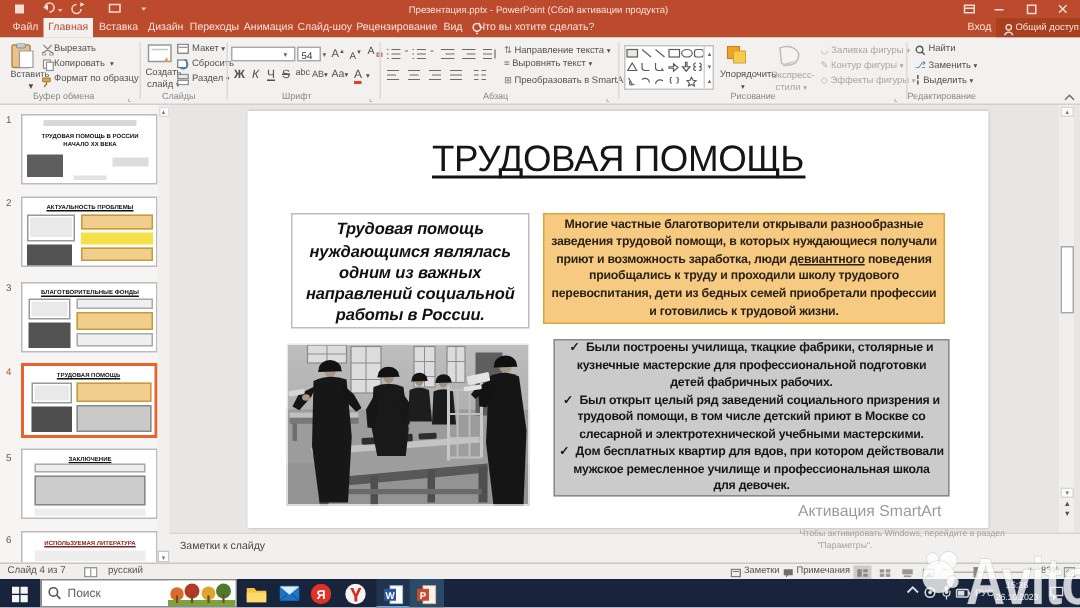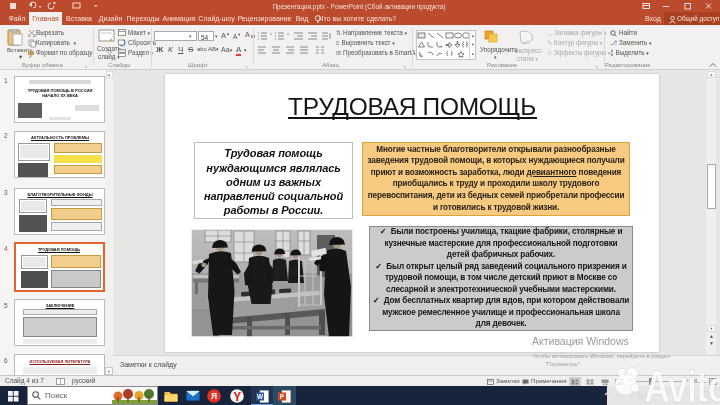--- a/index.html
+++ b/index.html
@@ -18,21 +18,21 @@
 
 #panel{left:0;top:70px;width:113px;height:305px;background:#F6F5F4;}
 .thumb{position:absolute;left:14px;width:91px;height:47px;background:#FFFFFF;border:1px solid #BDBBB9;}
 .tnum{position:absolute;left:4px;font-size:6.5px;color:#5A5856;}
 
 #slidearea{left:113px;top:70px;width:607px;height:285px;background:#E8E6E5;}
 #slide{position:absolute;left:52px;top:4px;width:494px;height:278px;background:#FFFFFF;box-shadow:0 0 2px rgba(0,0,0,0.25);}
 
 #notesbar{left:113px;top:355px;width:607px;height:20px;background:#F1F0EF;border-top:1px solid #D8D6D4;}
 #statusbar{left:0;top:375px;width:720px;height:11px;background:#F0EFEE;border-top:1px solid #C9C7C5;font-size:6.5px;color:#565452;}
-#taskbar{left:0;top:386px;width:607px;height:19px;background:#17243C;}
+#taskbar{left:0;top:386px;width:720px;height:19px;background:#17243C;}
 .sbit{position:absolute;top:0;height:10px;line-height:10px;}
 </style></head>
 <body>
 <div class="abs" id="titlebar">
  <svg class="abs" style="left:0;top:0" width="720" height="12">
   <g stroke="#F3DDD5" stroke-width="1" fill="none">
    <rect x="10" y="3" width="6" height="6" fill="#F3DDD5" stroke="none"></rect>
    <path d="M30 5 a3 3 0 1 1 3 3"></path>
    <path d="M51 3 a3 3 0 1 0 3 3"></path>
    <rect x="73" y="3" width="7" height="5"></rect>
@@ -301,21 +301,21 @@
 <div class="abs" id="slidearea">
     <div id="slide">
   <div class="abs" id="title" style="left:0;top:19.5px;width:494px;text-align:center;font-size:24.5px;line-height:26px;color:#151515;letter-spacing:-0.3px;">ТРУДОВАЯ ПОМОЩЬ</div>
   <div class="abs" style="left:122.5px;top:43.4px;width:249px;height:1.5px;background:#141414;"></div>
   <div class="abs" id="leftbox" style="left:29px;top:68px;width:159px;height:77px;background:#fff;border:1px solid #BFBDBB;"></div>
   <div class="abs" style="left:29px;top:72.3px;width:159px;text-align:center;font-size:11px;line-height:14.3px;font-weight:bold;font-style:italic;color:#111;letter-spacing:-0.1px;">Трудовая помощь<br>нуждающимся являлась<br>одним из важных<br>направлений социальной<br>работы в России.</div>
   <div class="abs" id="orangebox" style="left:197px;top:68px;width:268px;height:73.5px;background:#F6CB81;border:1px solid #DFA33C;"></div>
   <div class="abs" style="left:197px;top:69.7px;width:268px;text-align:center;font-size:8.2px;line-height:11.6px;font-weight:bold;color:#2A2118;letter-spacing:-0.15px;">Многие частные благотворители открывали разнообразные<br>заведения трудовой помощи, в которых нуждающиеся получали<br>приют и возможность заработка, люди <span style="text-decoration:underline;">девиантного</span> поведения<br>приобщались к труду и проходили школу трудового<br>перевоспитания, дети из бедных семей приобретали профессии<br>и готовились к трудовой жизни.</div>
   <div class="abs" id="graybox" style="left:204px;top:152px;width:264px;height:105px;background:#CBCBCB;border:1px solid #8C8A88;"></div>
   <div class="abs" style="left:204px;top:152.4px;width:264px;text-align:center;font-size:8.2px;line-height:11.5px;font-weight:bold;color:#161616;letter-spacing:-0.15px;">✓&nbsp;&nbsp;Были построены училища, ткацкие фабрики, столярные и<br>кузнечные мастерские для профессиональной подготовки<br>детей фабричных рабочих.<br>✓&nbsp;&nbsp;Был открыт целый ряд заведений социального призрения и<br>трудовой помощи, в том числе детский приют в Москве со<br>слесарной и электротехнической учебными мастерскими.<br>✓&nbsp;&nbsp;Дом бесплатных квартир для вдов, при котором действовали<br>мужское ремесленное училище и профессиональная школа<br>для девочек.</div>
-  <div class="abs" style="left:367px;top:261px;width:120px;font-size:10.5px;color:#9B9B9B;">Активация Windows</div>
+  <div class="abs" style="left:367px;top:261px;width:120px;font-size:10.5px;color:#9B9B9B;">Активация SmartArt</div>
 
   <svg class="abs" style="left:26px;top:155px" width="162" height="108" viewBox="0 0 162 108">
    <defs>
     <linearGradient id="wall" x1="0" y1="0" x2="0" y2="1">
      <stop offset="0" stop-color="#BEBEBE"></stop>
             <stop offset="0.5" stop-color="#ADADAD"></stop>
             <stop offset="1" stop-color="#9B9B9B"></stop>
     </linearGradient>
    </defs>
    <rect x="0" y="0" width="162" height="108" fill="url(#wall)"></rect>

